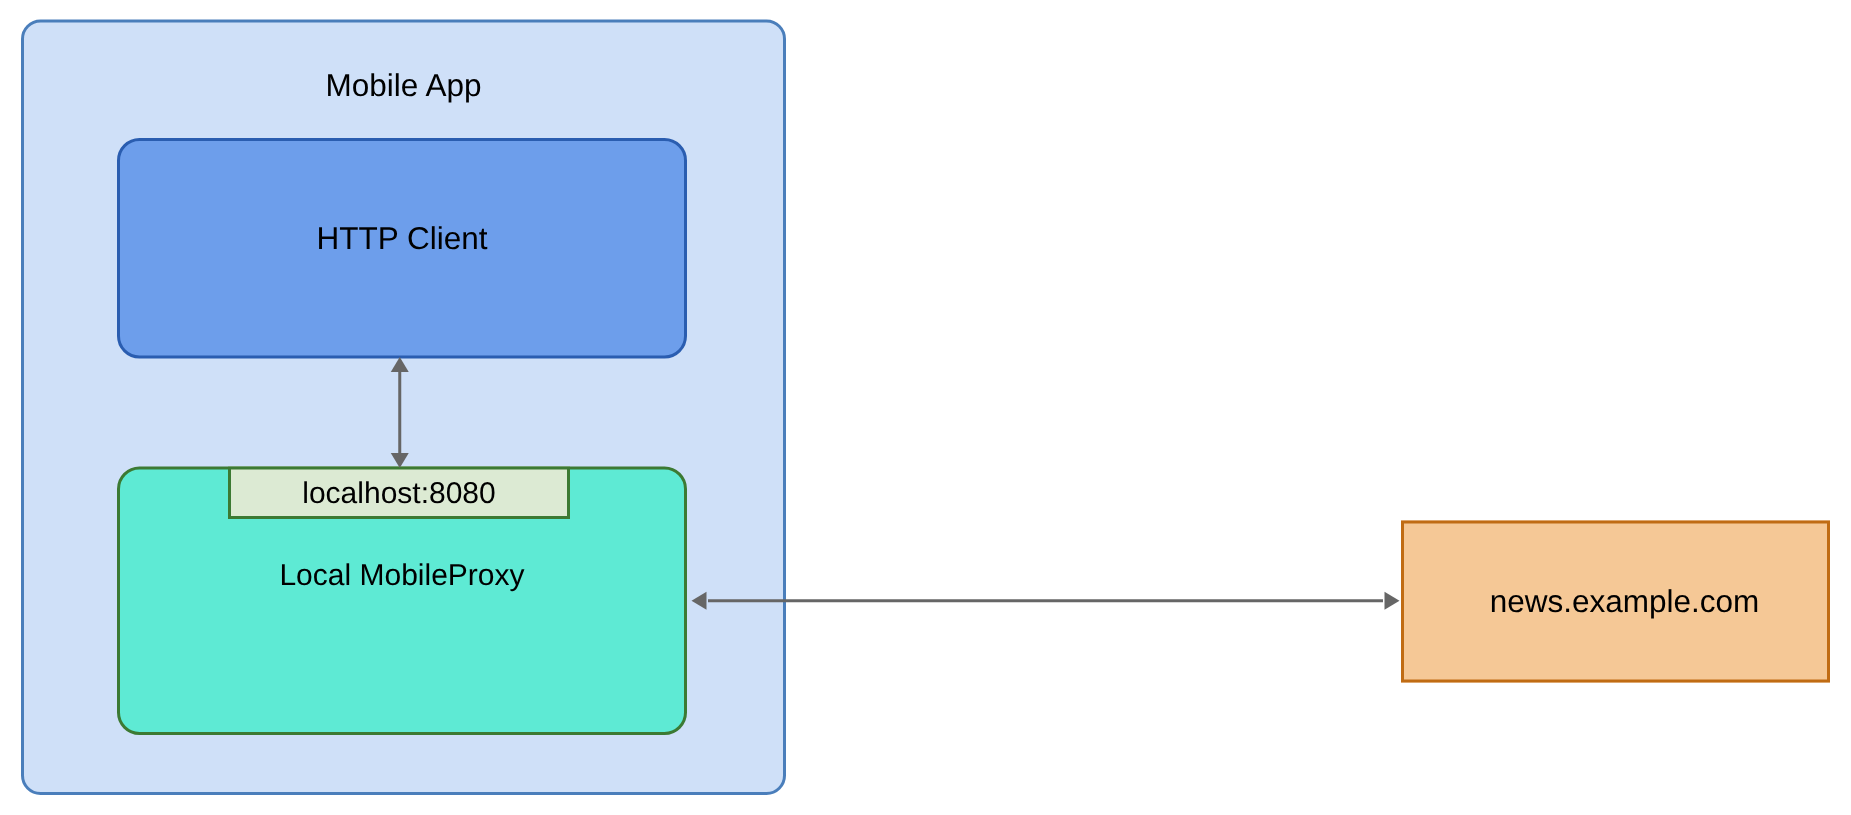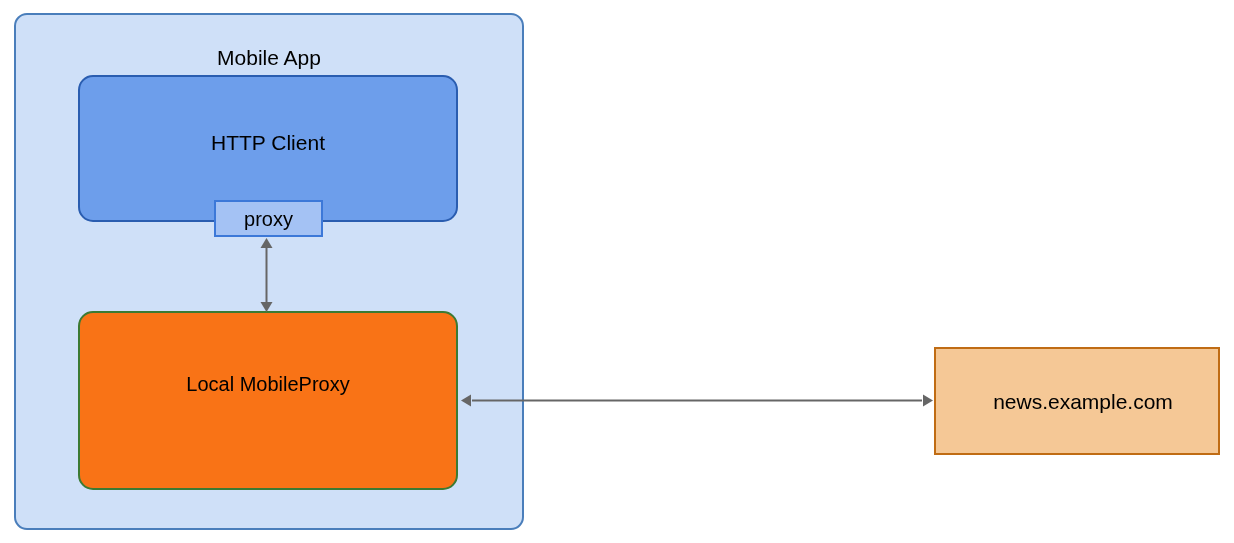--- a/index.html
+++ b/index.html
@@ -47,21 +47,21 @@
     font-size: 21px;
     line-height: 25px;
     color: #000000;
     white-space: nowrap;
   }
 
   
   .http-client-box {
     position: absolute;
     left: 78px;
-    top: 75px;
+    top: 92px;
     width: 380px;
     height: 147px;
     box-sizing: border-box;
     background: #6d9eeb;
     border: 2px solid #2a5db0;
     border-radius: 15px;
   }
 
   .http-client-label {
     position: absolute;
@@ -102,21 +102,21 @@
   }
 
   
   .proxy-box {
     position: absolute;
     left: 78px;
     top: 311px;
     width: 380px;
     height: 179px;
     box-sizing: border-box;
-    background: #f97316;
+    background: #5eead4;
     border: 2px solid #3c7a33;
     border-radius: 15px;
   }
 
   .proxy-box-text {
     position: absolute;
     left: 0;
     top: 56px;
     width: 100%;
     text-align: center;
@@ -185,30 +185,30 @@
 <div id="canvas">
 
   <div class="mobile-app-container">
     <div class="mobile-app-title">Mobile App</div>
   </div>
 
   <div class="http-client-box">
     <div class="http-client-label">HTTP Client</div>
   </div>
 
-  <div class="proxy-label-box">
-    <span class="proxy-label-text">proxy</span>
-  </div>
 
   <div class="proxy-box">
     <div class="proxy-box-text">
       <span class="tline">Local MobileProxy</span>
     </div>
   </div>
 
+  <div class="localhost-label-box">
+    <span class="localhost-label-text">localhost:8080</span>
+  </div>
 
   <div class="server-box">
     <span class="server-box-label">news.example.com</span>
   </div>
 
   <svg id="connectors" viewBox="0 0 1234 543" width="1234" height="543" aria-hidden="true">
     <defs>
       <marker id="arrowUp" markerWidth="10" markerHeight="10" refX="5" refY="2.2" orient="auto-start-reverse" markerUnits="userSpaceOnUse">
         <path d="M0,8 L5,0 L10,8 Z" fill="#666666"></path>
       </marker>

